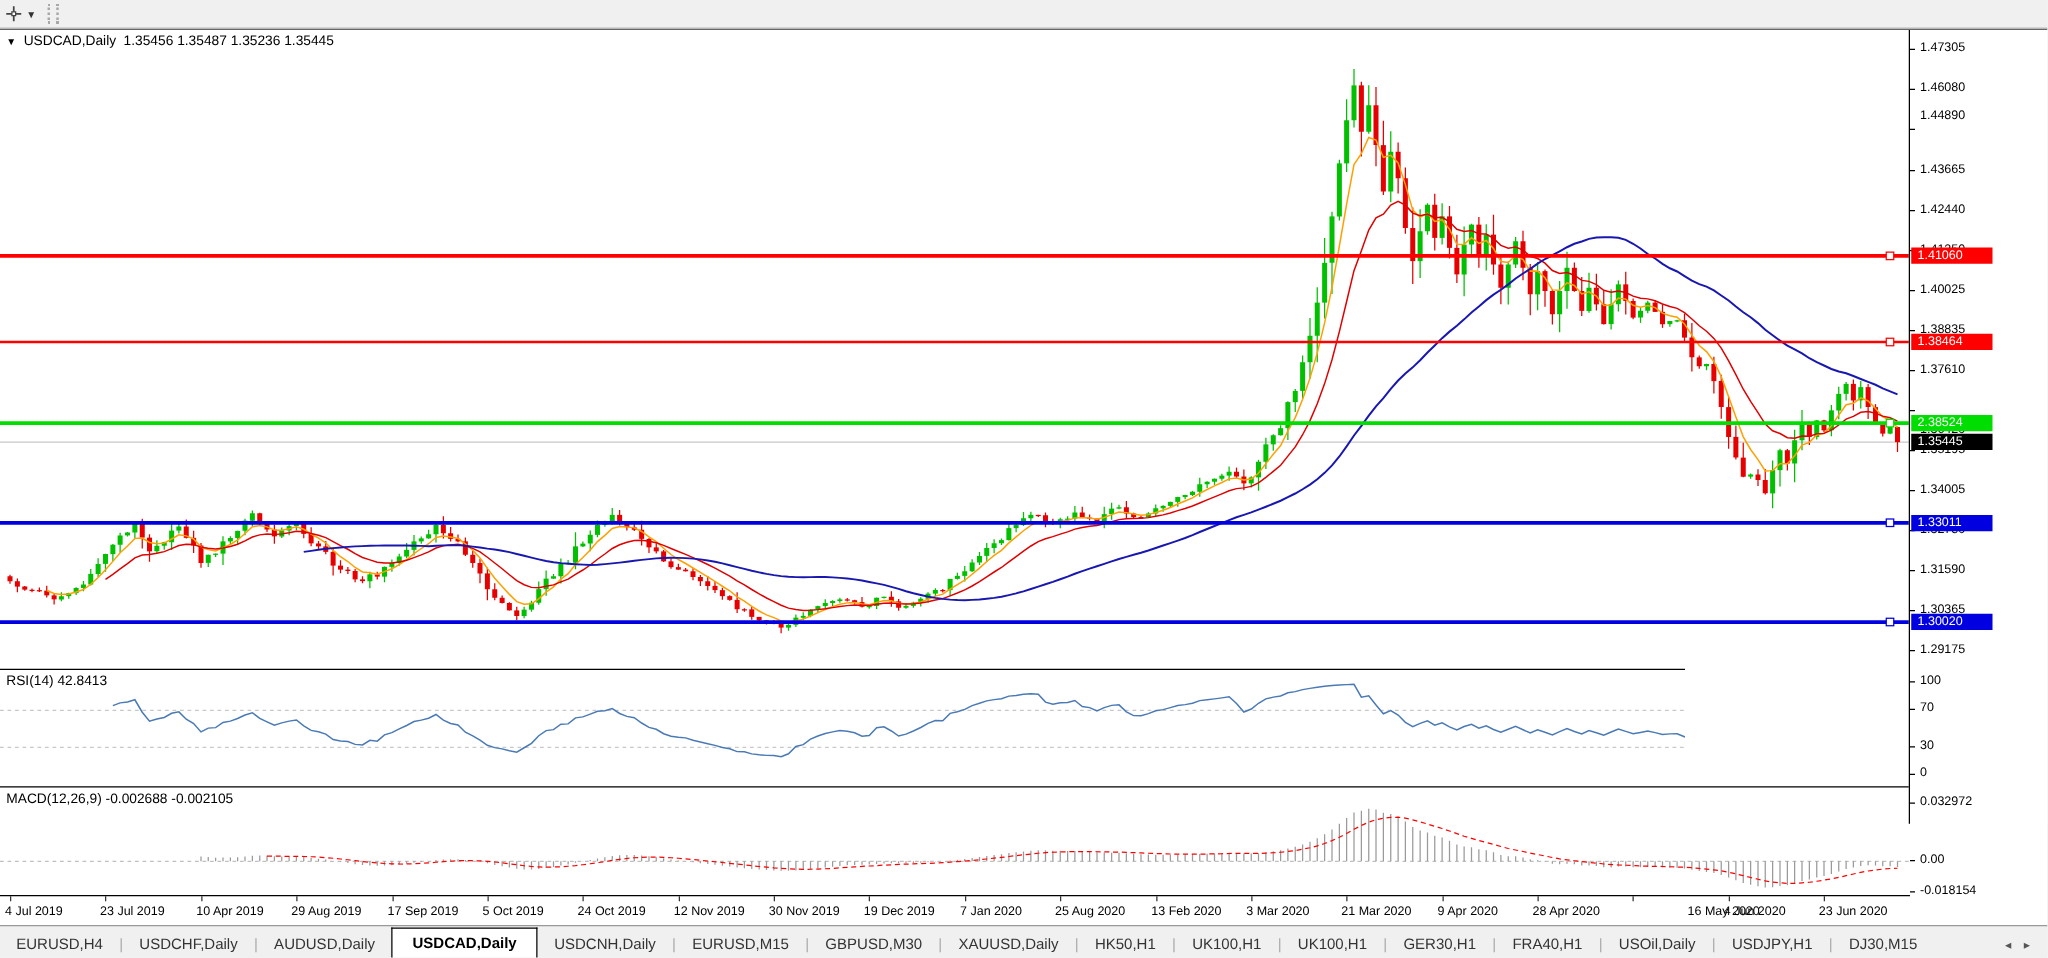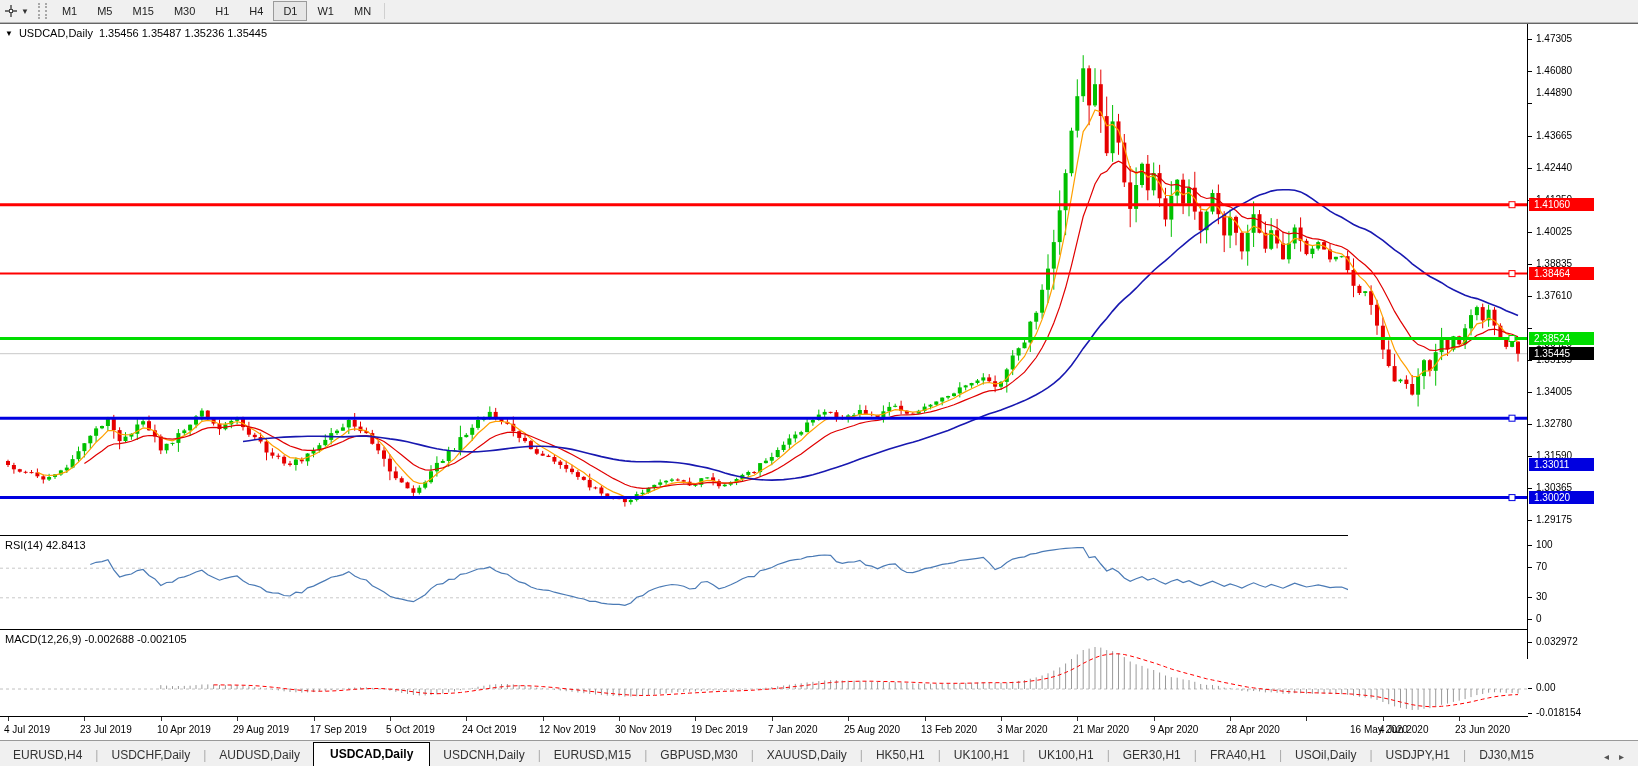--- a/index.html
+++ b/index.html
@@ -52,32 +52,20 @@
     <div class="tool-icon-wrap">
       <span>
         <svg width="14" height="14" viewBox="0 0 14 14">
           <path d="M7 1v12M1 7h12" stroke="#444" stroke-width="1.4" fill="none"></path>
           <rect x="5.5" y="5.5" width="3" height="3" fill="#fff" stroke="#444" stroke-width="1"></rect>
         </svg>
       </span>
       <span class="caret">▼</span>
     </div>
     <div class="grip"></div>
-    <div id="tf-buttons" style="display:flex;align-items:center;">
-        <div class="tfbtn">M1</div>
-        <div class="tfbtn">M5</div>
-        <div class="tfbtn">M15</div>
-        <div class="tfbtn">M30</div>
-        <div class="tfbtn">H1</div>
-        <div class="tfbtn">H4</div>
-        <div class="tfbtn active">D1</div>
-        <div class="tfbtn">W1</div>
-        <div class="tfbtn">MN</div>
-        <div class="tool-sep"></div>
-      </div>
   </div>
 
   <div id="chart-region">
 
     <div id="main-panel" class="panel">
       <div class="panel-label" id="main-title">
         <span class="tri">▼</span>
         <span>USDCAD,Daily</span>
         <span>1.35456 1.35487 1.35236 1.35445</span>
       </div>
@@ -954,21 +942,21 @@
         <div class="axis-tick-label" style="top: 589px;">0</div>
         <div class="axis-tick-dash" style="top: 618px;"></div>
         <div class="axis-tick-label" style="top: 612px;">0.032972</div>
         <div class="axis-tick-dash" style="top: 664px;"></div>
         <div class="axis-tick-label" style="top: 658px;">0.00</div>
         <div class="axis-tick-dash" style="top: 689px;"></div>
         <div class="axis-tick-label" style="top: 683px;">-0.018154</div>
         <div class="price-tag" style="top: 174px; background: rgb(255, 0, 0);">1.41060</div>
         <div class="price-tag" style="top: 243px; background: rgb(255, 0, 0);">1.38464</div>
         <div class="price-tag" style="top: 308px; background: rgb(0, 221, 0);">2.38524</div>
-        <div class="price-tag" style="top: 388px; background: rgb(0, 0, 224); margin-top: 46px;">1.33011</div>
+        <div class="price-tag" style="top: 388px; background: rgb(0, 0, 224);">1.33011</div>
         <div class="price-tag" style="top: 467px; background: rgb(0, 0, 224);">1.30020</div>
         <div class="price-tag" style="top: 323px; background: rgb(0, 0, 0);">1.35445</div>
       </div>
   </div>
 
   <div id="tabbar">
     <div id="tabs-holder" style="display:flex;align-items:flex-end;">
         <div class="tab">EURUSD,H4</div>
         <div class="tab-sep">|</div>
         <div class="tab">USDCHF,Daily</div>

